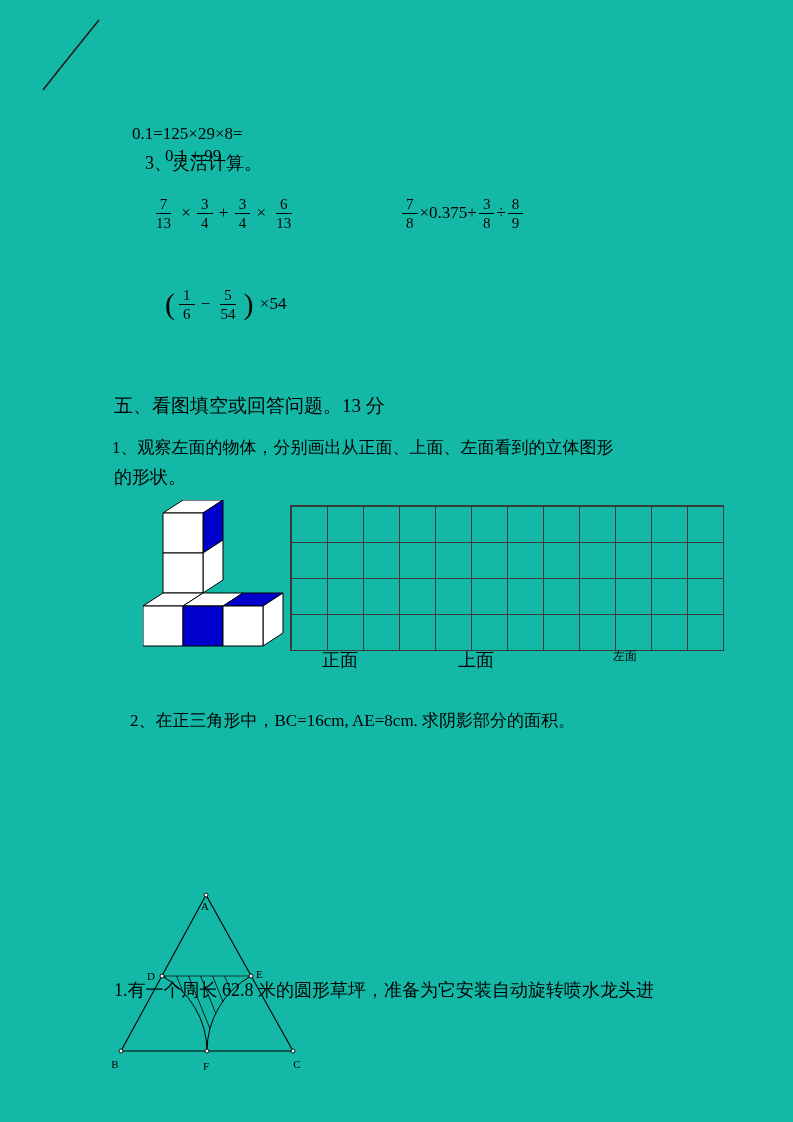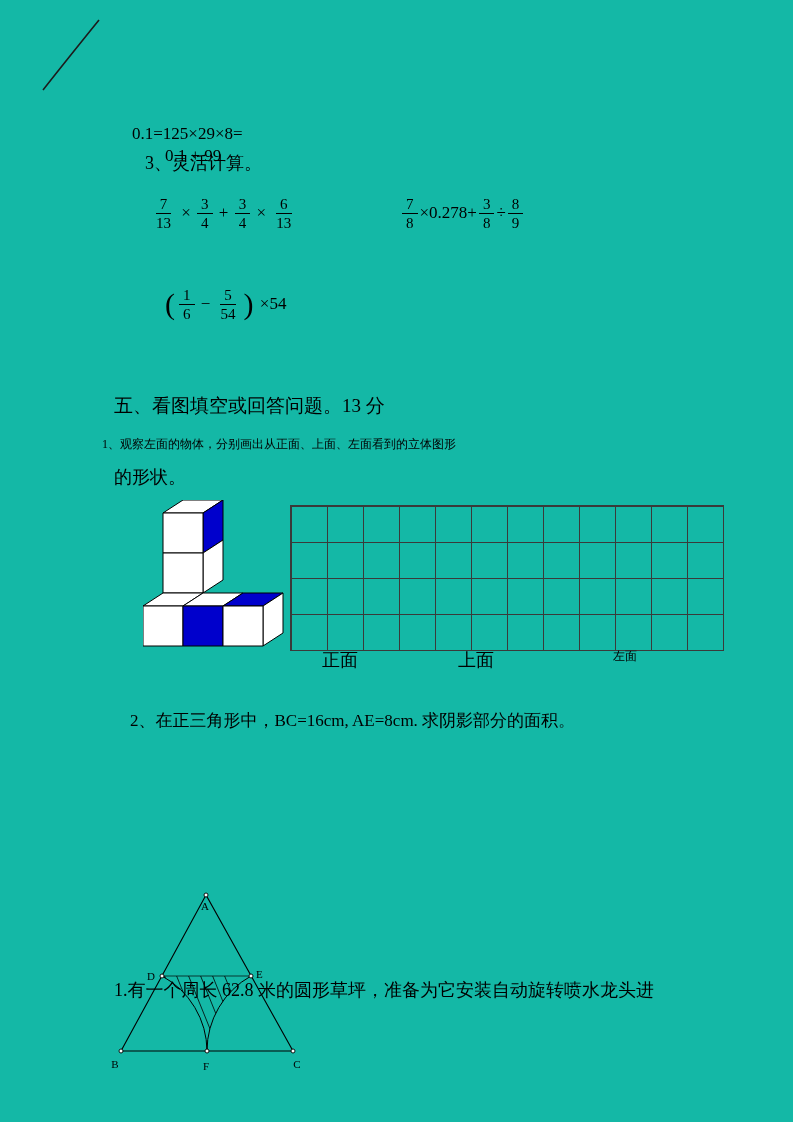--- a/index.html
+++ b/index.html
@@ -58,21 +58,21 @@
       <span class="frac">
         <span class="num">6</span>
         <span class="den">13</span>
       </span>
     </div>
   <div class="expr" style="left:400px;top:190px">
       <span class="frac">
         <span class="num">7</span>
         <span class="den">8</span>
       </span>
-      <span class="op">×0.278+</span>
+      <span class="op">×0.375+</span>
       <span class="frac">
         <span class="num">3</span>
         <span class="den">8</span>
       </span>
       <span class="op">÷</span>
       <span class="frac">
         <span class="num">8</span>
         <span class="den">9</span>
       </span>
     </div>
@@ -86,21 +86,21 @@
       <span class="op"> − </span>
       <span class="frac">
         <span class="num">5</span>
         <span class="den">54</span>
       </span>
       <span class="paren">)</span>
       <span class="op"> ×54</span>
     </div>
 
   <div class="t" style="left:114px;top:394px;font-size:19px">五、看图填空或回答问题。13 分</div>
-  <div class="t" style="left:102px;top:437px;font-size:12px">1、观察左面的物体，分别画出从正面、上面、左面看到的立体图形</div>
+  <div class="t" style="left:112px;top:437px;font-size:17px">1、观察左面的物体，分别画出从正面、上面、左面看到的立体图形</div>
   <div class="t" style="left:114px;top:466px;font-size:18px">的形状。</div>
 
   <svg class="fig" style="left:143px;top:500px" width="141" height="147" viewBox="0 0 141 147">
     <g stroke="#000" stroke-width="1" stroke-linejoin="round">
 
       <polygon points="20,13 40,0 80,0 60,13" fill="#ffffff"></polygon>
       <polygon points="60,13 80,0 80,40 60,53" fill="#0000cc"></polygon>
       <rect x="20" y="13" width="40" height="40" fill="#ffffff"></rect>
 
       <polygon points="60,53 80,40 80,80 60,93" fill="#ffffff"></polygon>

